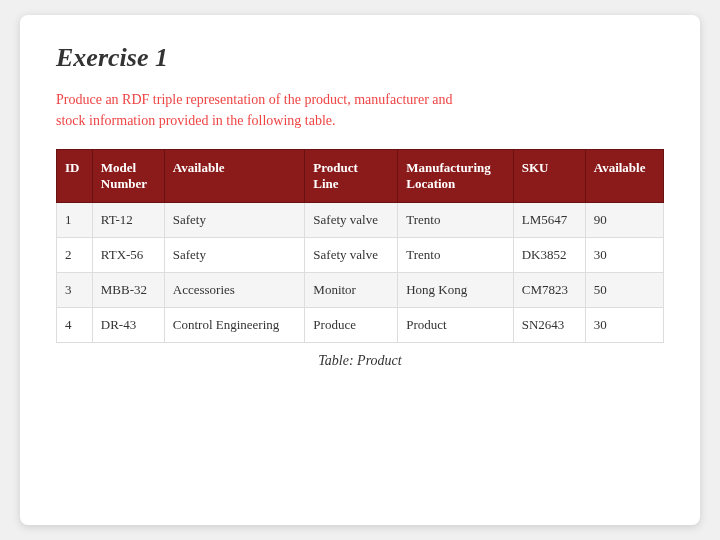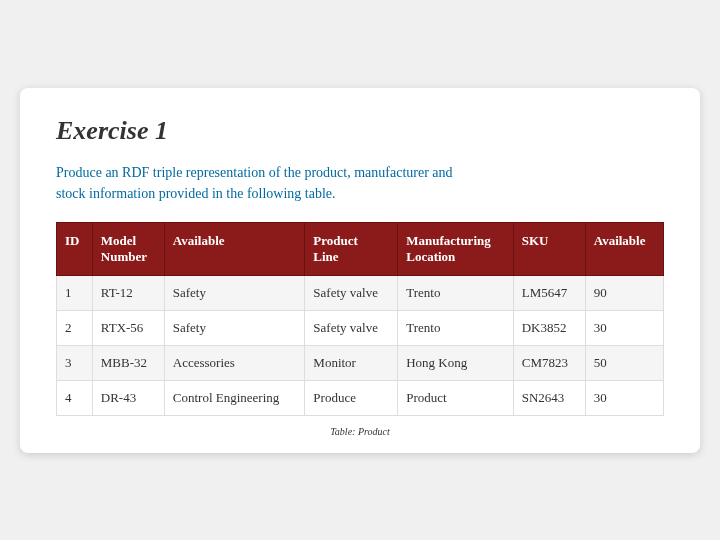--- a/index.html
+++ b/index.html
@@ -9,40 +9,40 @@
       height: 540px;
       background: #f0f0f0;
       font-family: Georgia, 'Times New Roman', serif;
       display: flex;
       align-items: center;
       justify-content: center;
     }
 
     .slide {
       width: 680px;
-      height: 365px;
+      height: 510px;
       background: #ffffff;
       border-radius: 8px;
       padding: 28px 36px 20px 36px;
       box-shadow: 0 2px 8px rgba(0,0,0,0.15);
       display: flex;
       flex-direction: column;
     }
 
     .title {
       font-size: 26px;
       font-weight: bold;
       color: #333;
       margin-bottom: 16px;
       font-style: italic;
     }
 
     .description {
       font-size: 14px;
-      color: #0369a1;
+      color: #ef4444;
       margin-bottom: 18px;
       line-height: 1.5;
     }
 
     .table-wrapper {
       flex: 1;
     }
 
     table {
       width: 100%;
@@ -75,21 +75,21 @@
     tbody td {
       padding: 9px 8px;
       border: 1px solid #ddd;
       vertical-align: top;
       color: #333;
     }
 
     .table-caption {
       text-align: center;
       margin-top: 10px;
-      font-size: 10px;
+      font-size: 14px;
       color: #333;
       font-style: italic;
     }
   </style>
 </head>
 <body>
 
 <div class="slide">
   <div class="title">Exercise 1</div>
   <div class="description">

